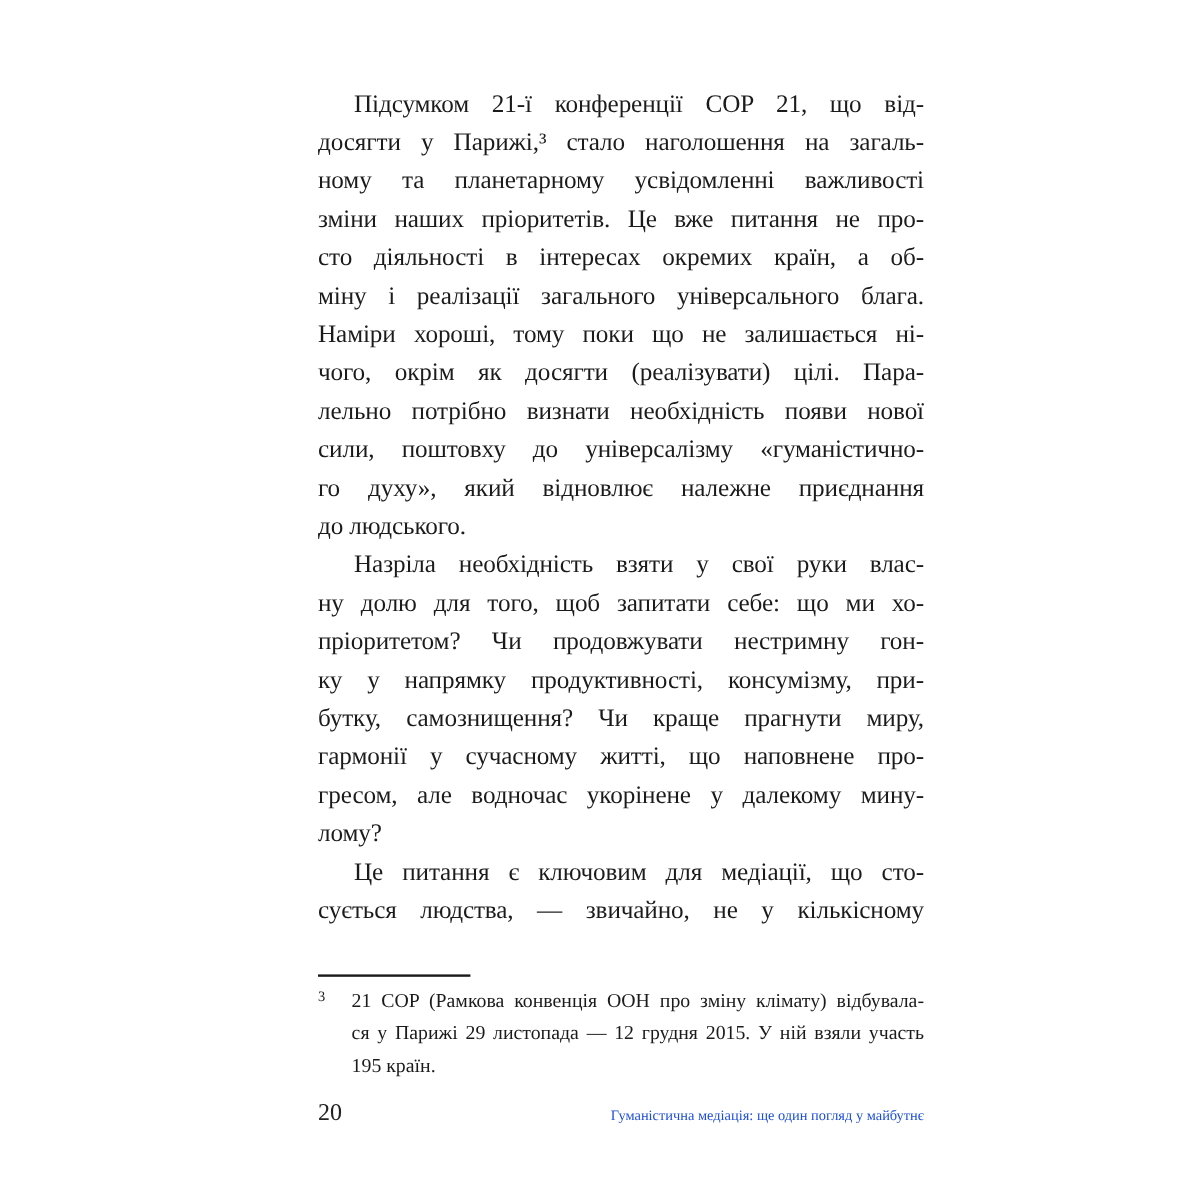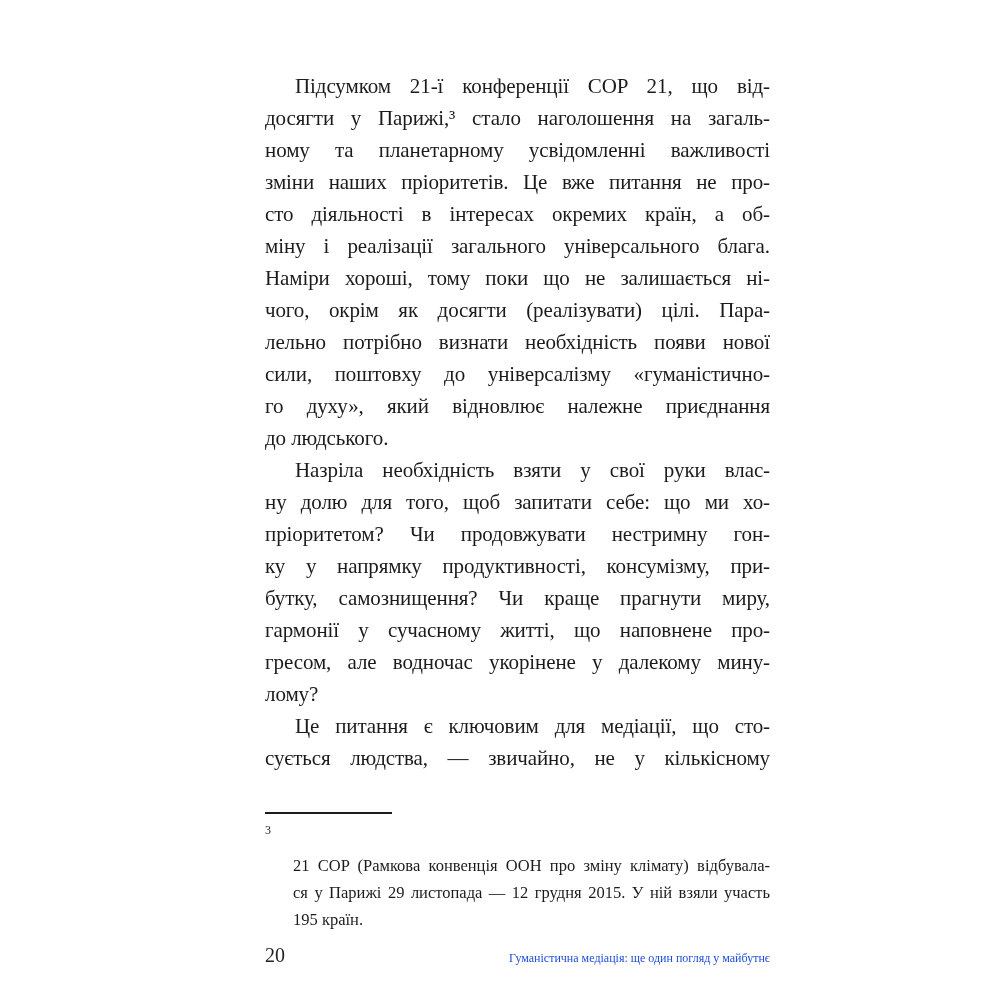--- a/index.html
+++ b/index.html
@@ -54,38 +54,37 @@
   }
   .footnote-marker {
     position: absolute;
     left: 0;
     top: 3px;
     font-size: 12px;
     color: #1b1b1b;
   }
   .footnote-body {
     margin-left: 28px;
-    margin-top: 32px;
   }
   .fn-line {
     height: 27px;
     line-height: 27px;
     font-size: 16.5px;
     text-align: justify;
     text-align-last: justify;
     white-space: nowrap;
   }
   .fn-line.end {
     text-align: left;
     text-align-last: left;
   }
   .footer {
     position: absolute;
     left: 265px;
-    top: 944px;
+    top: 916px;
     width: 505px;
     display: flex;
     justify-content: space-between;
     align-items: baseline;
   }
   .page-number {
     font-size: 20px;
     color: #222222;
   }
   .running-title {

